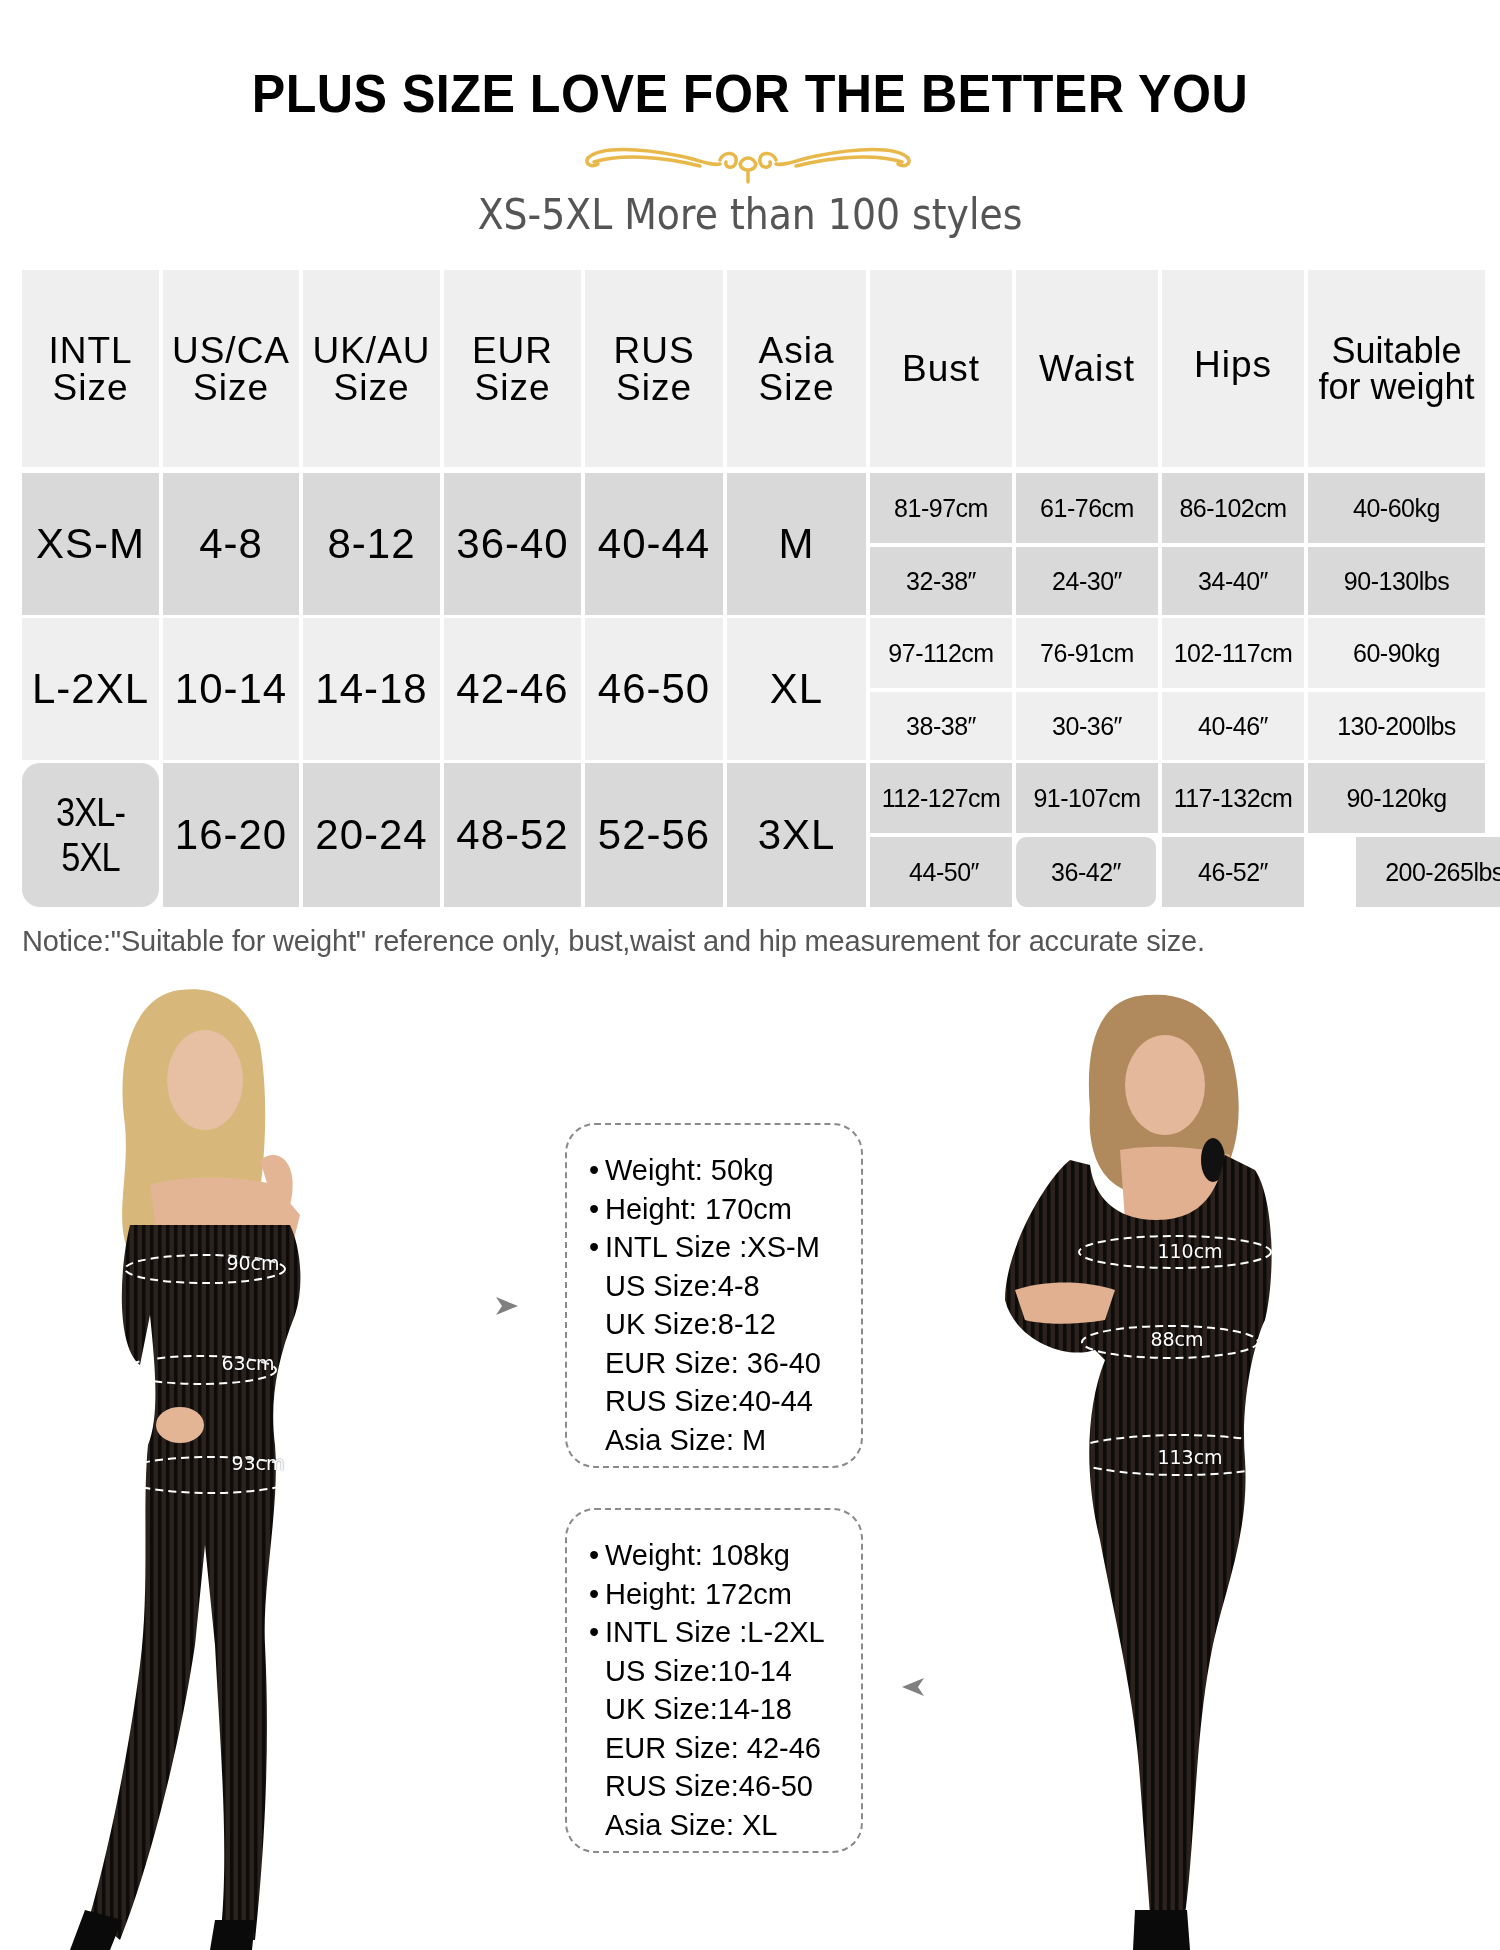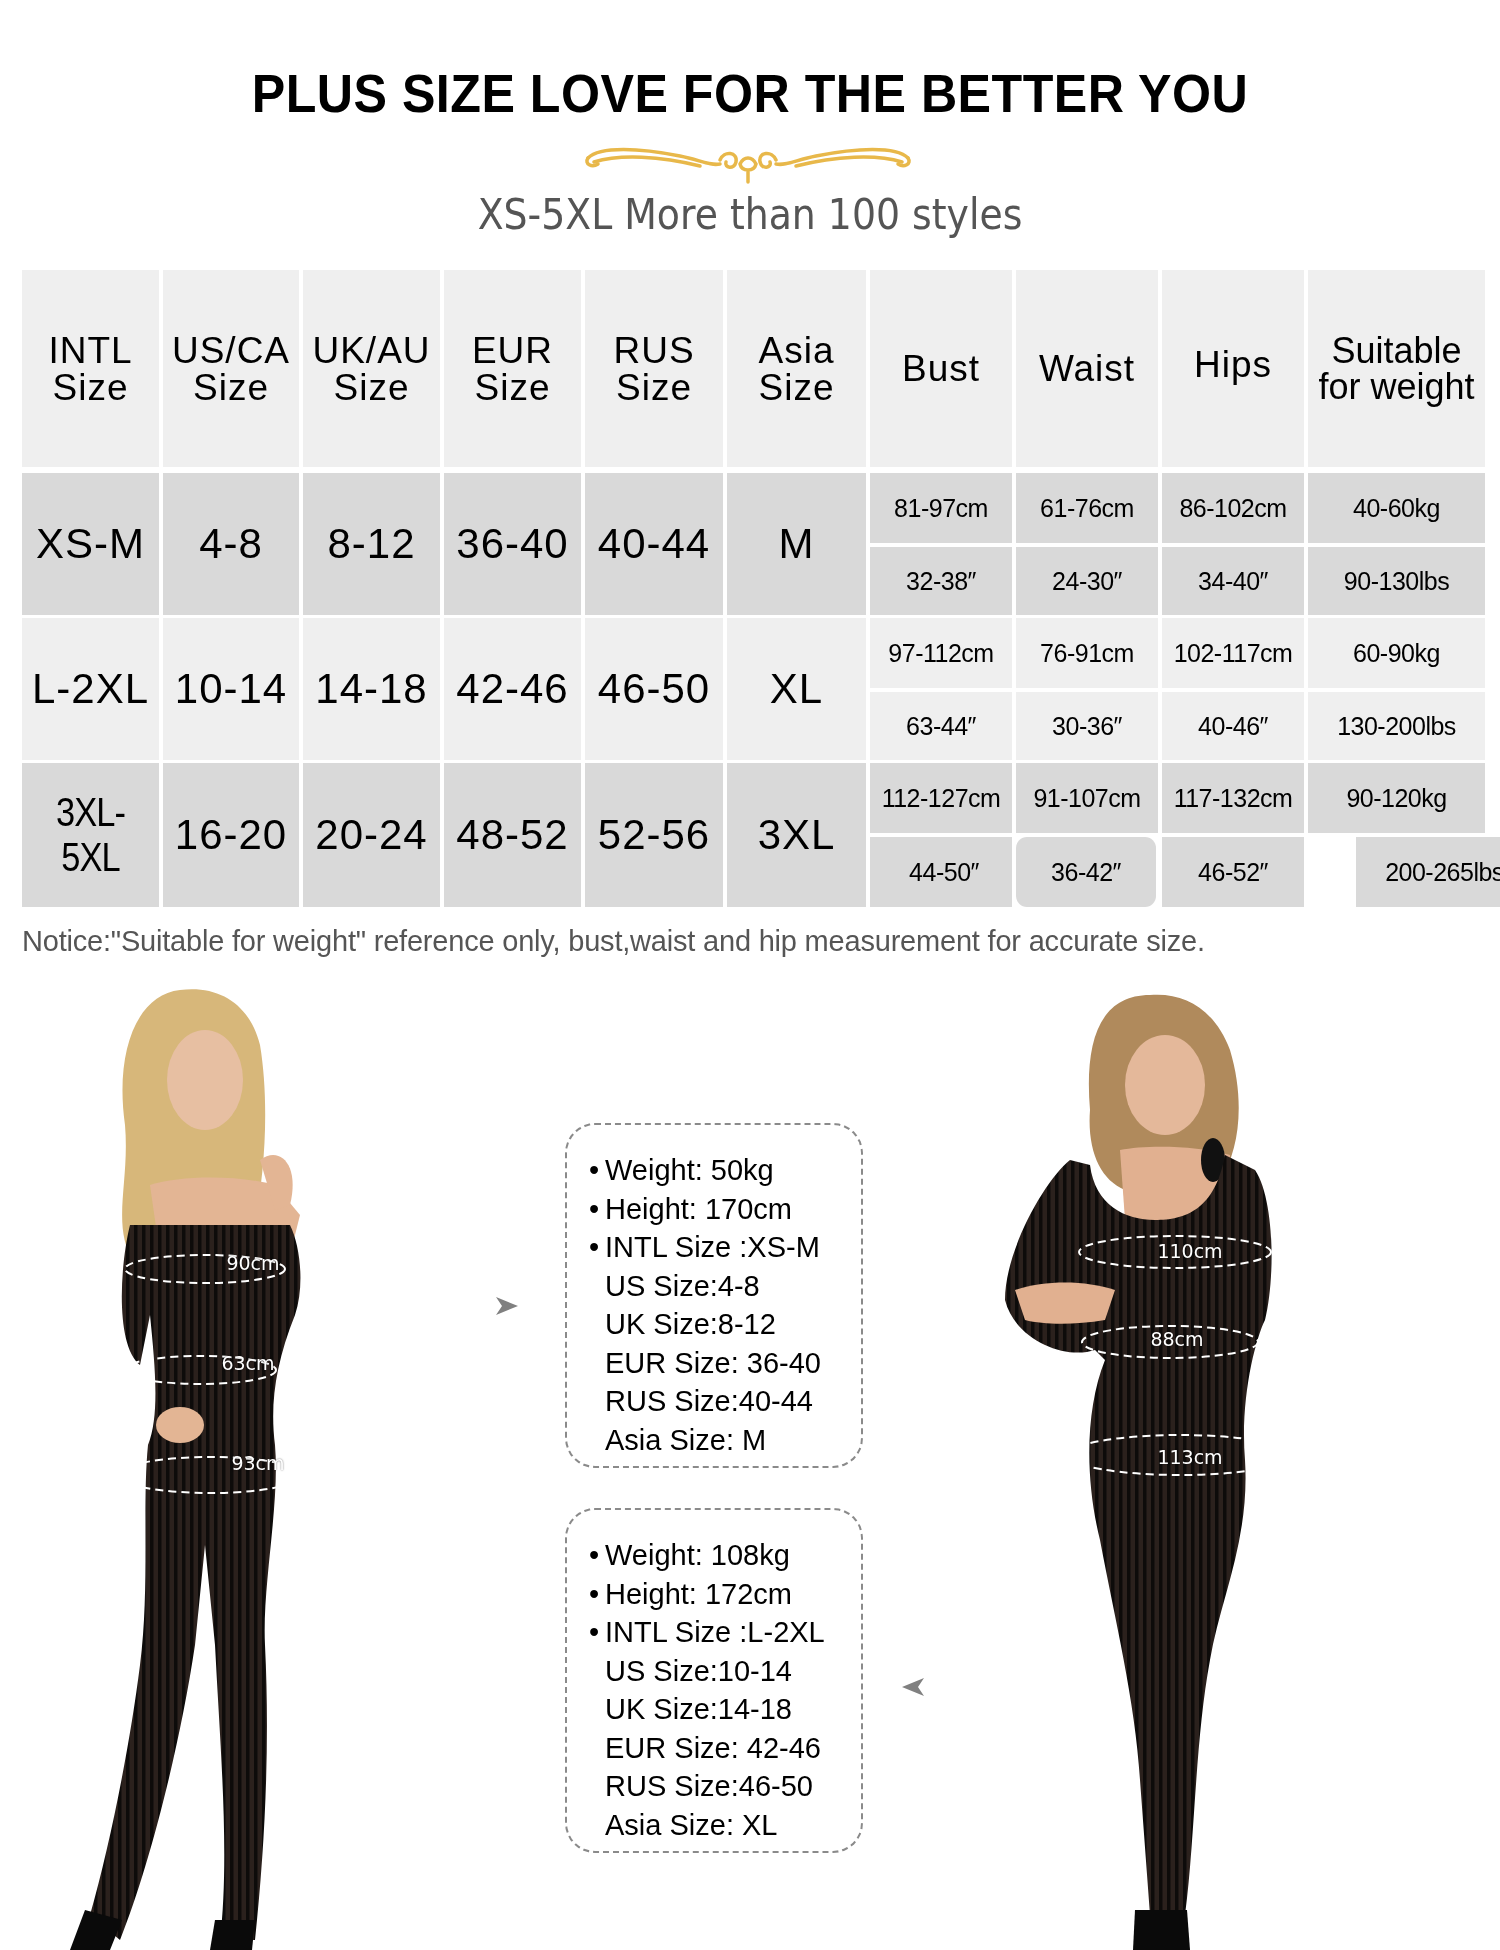--- a/index.html
+++ b/index.html
@@ -134,26 +134,26 @@
   <div class="cell light big" style="left:0;top:348px;width:137px;height:142px;">L-2XL</div>
   <div class="cell light big" style="left:141px;top:348px;width:136px;height:142px;">10-14</div>
   <div class="cell light big" style="left:281px;top:348px;width:137px;height:142px;">14-18</div>
   <div class="cell light big" style="left:422px;top:348px;width:137px;height:142px;">42-46</div>
   <div class="cell light big" style="left:563px;top:348px;width:138px;height:142px;">46-50</div>
   <div class="cell light big" style="left:705px;top:348px;width:139px;height:142px;">XL</div>
   <div class="cell light small" style="left:848px;top:348px;width:142px;height:70px;">97-112cm</div>
   <div class="cell light small" style="left:994px;top:348px;width:142px;height:70px;">76-91cm</div>
   <div class="cell light small" style="left:1140px;top:348px;width:142px;height:70px;">102-117cm</div>
   <div class="cell light small" style="left:1286px;top:348px;width:177px;height:70px;">60-90kg</div>
-  <div class="cell light small" style="left:848px;top:422px;width:142px;height:68px;">63-44″</div>
+  <div class="cell light small" style="left:848px;top:422px;width:142px;height:68px;">38-38″</div>
   <div class="cell light small" style="left:994px;top:422px;width:142px;height:68px;">30-36″</div>
   <div class="cell light small" style="left:1140px;top:422px;width:142px;height:68px;">40-46″</div>
   <div class="cell light small" style="left:1286px;top:422px;width:177px;height:68px;">130-200lbs</div>
 
-  <div class="cell dark big narrow-wrap" style="left:0;top:493px;width:137px;height:144px;">
+  <div class="cell dark big narrow-wrap" style="left:0;top:493px;width:137px;height:144px;border-radius:18px;">
     <span class="big narrow" style="display:inline-block;">3XL-5XL</span>
   </div>
   <div class="cell dark big" style="left:141px;top:493px;width:136px;height:144px;">16-20</div>
   <div class="cell dark big" style="left:281px;top:493px;width:137px;height:144px;">20-24</div>
   <div class="cell dark big" style="left:422px;top:493px;width:137px;height:144px;">48-52</div>
   <div class="cell dark big" style="left:563px;top:493px;width:138px;height:144px;">52-56</div>
   <div class="cell dark big" style="left:705px;top:493px;width:139px;height:144px;">3XL</div>
   <div class="cell dark small" style="left:848px;top:493px;width:142px;height:70px;">112-127cm</div>
   <div class="cell dark small" style="left:994px;top:493px;width:142px;height:70px;">91-107cm</div>
   <div class="cell dark small" style="left:1140px;top:493px;width:142px;height:70px;">117-132cm</div>

